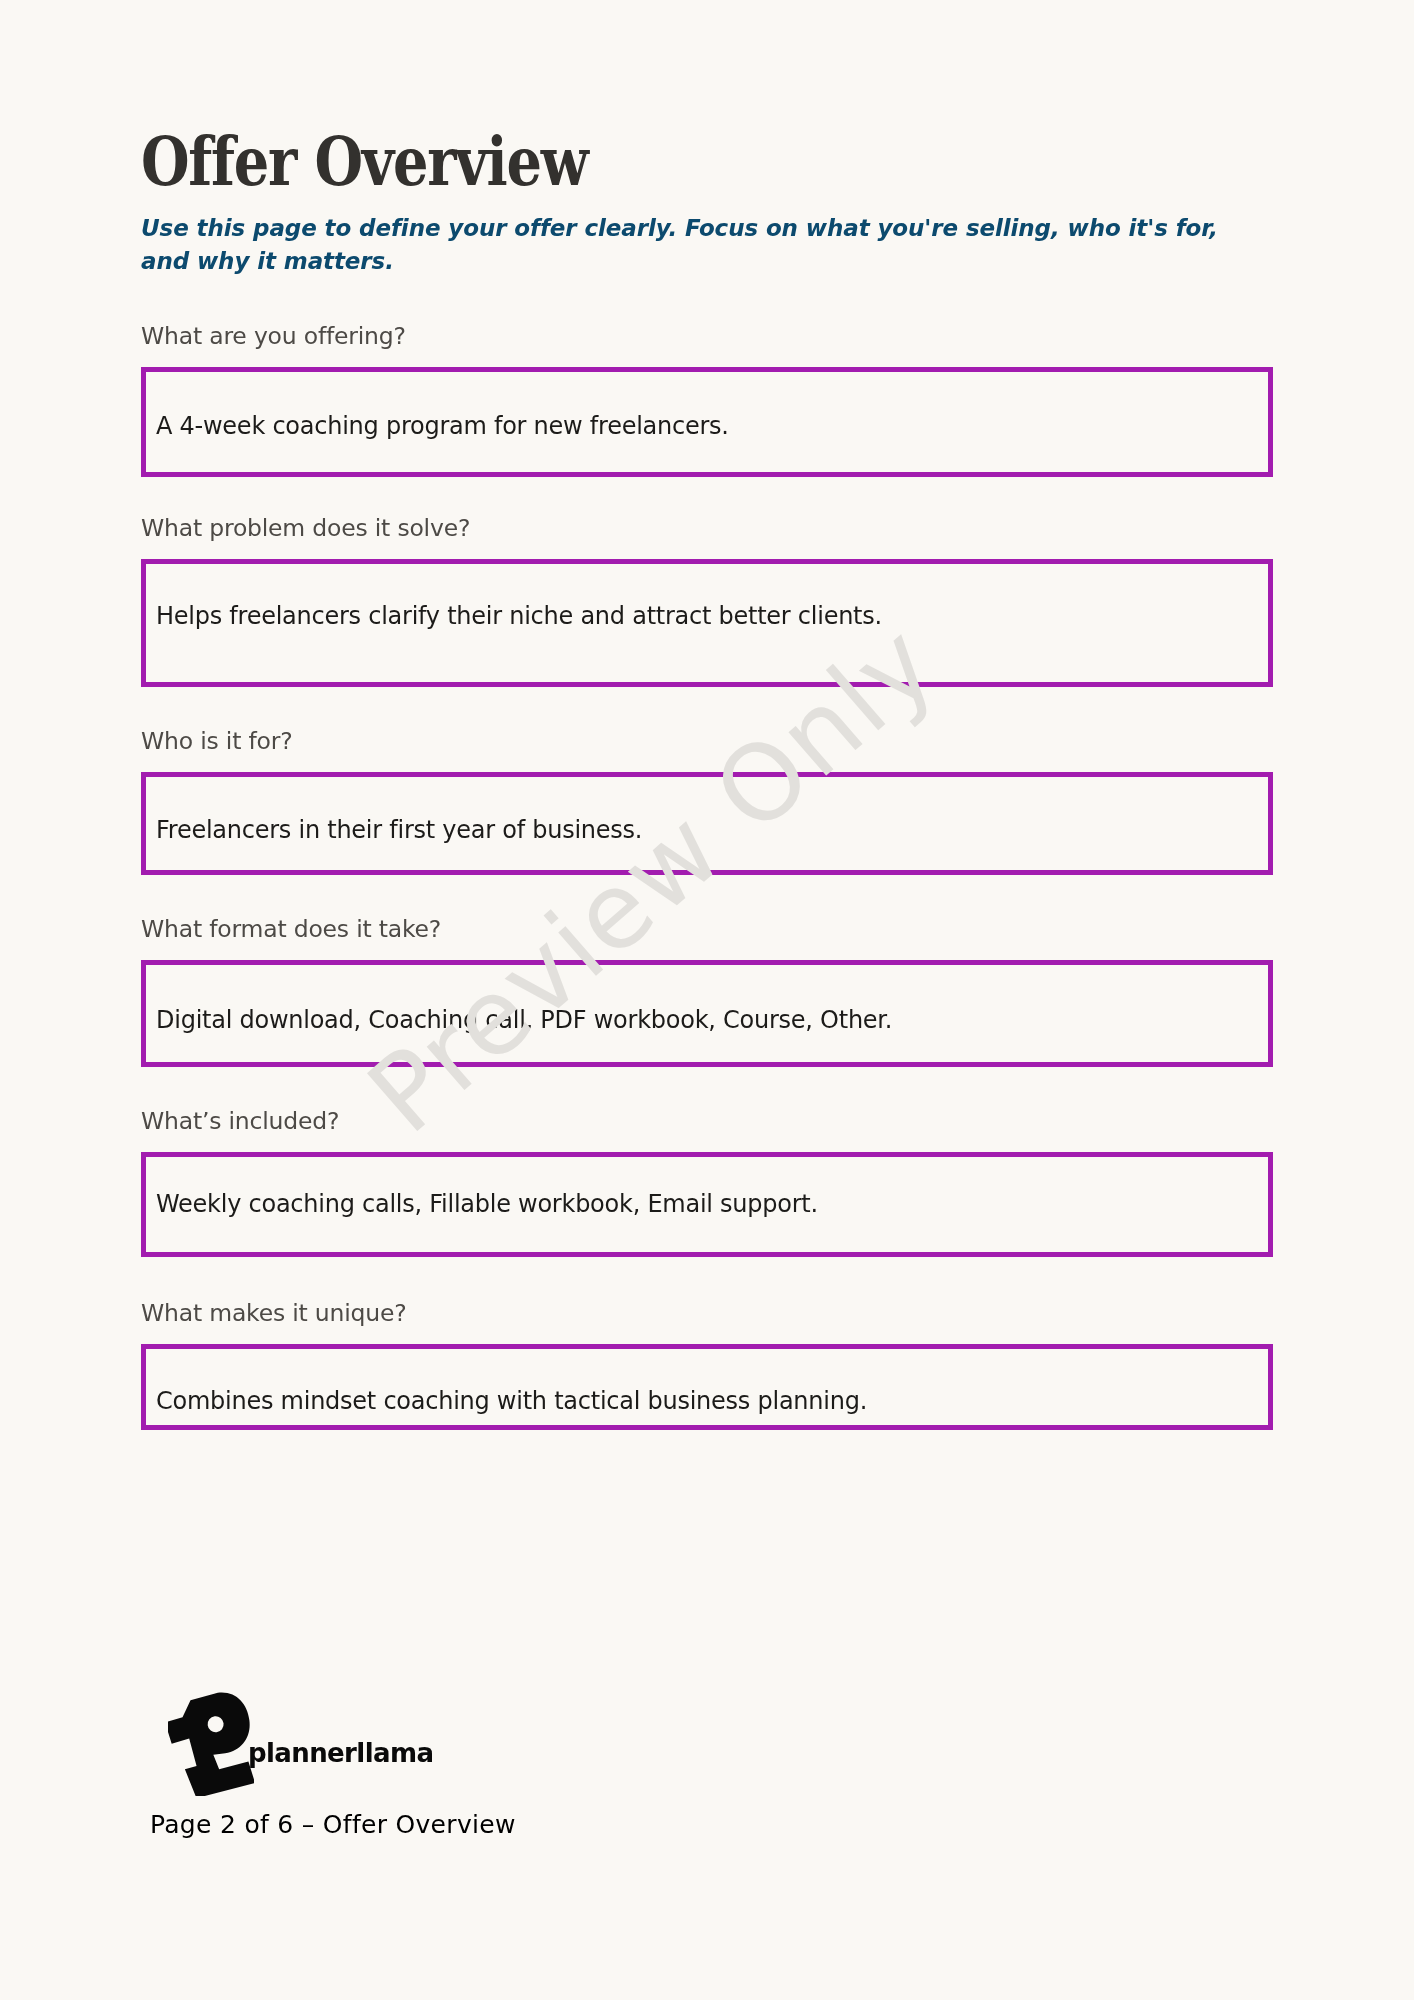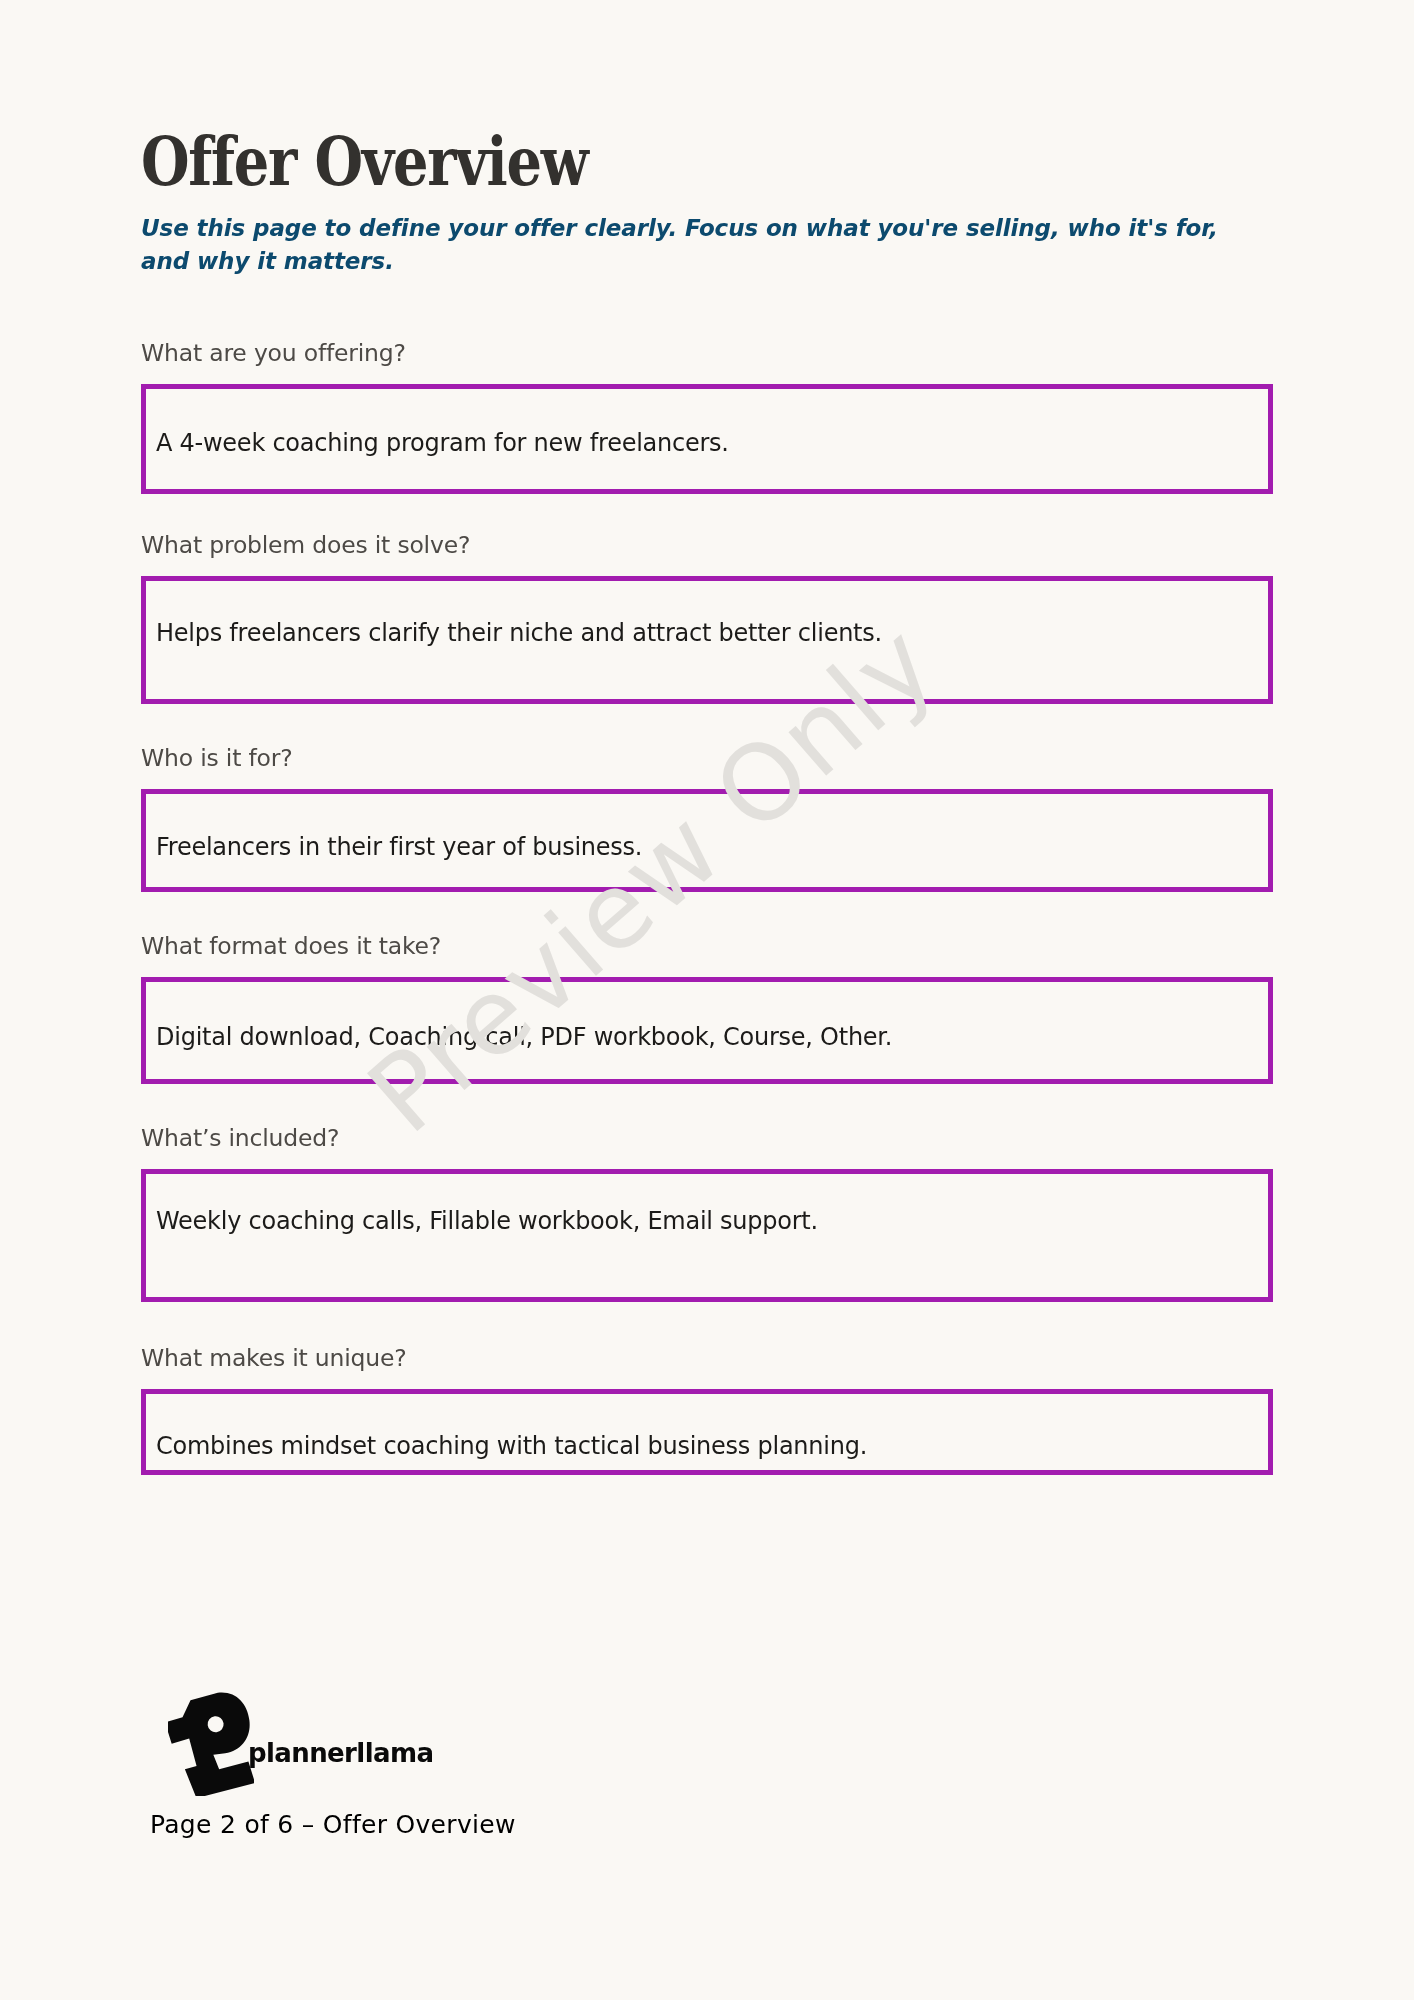--- a/index.html
+++ b/index.html
@@ -72,21 +72,21 @@
     font-size: 23px;
     font-style: italic;
     font-weight: 700;
     line-height: 1.42;
     color: #0c4a6e;
     letter-spacing: -0.1px;
   }
 
   
   .fields {
-    margin-top: 62px;
+    margin-top: 45px;
   }
 
   .field-block {
     margin-bottom: 0;
   }
 
   .field-label {
     font-family: "DejaVu Sans", "Liberation Sans", sans-serif;
     font-size: 23.5px;
     font-weight: 400;
@@ -125,21 +125,21 @@
 
   .fb-2 { padding-top: 40px; }
   .fb-2 .field-box { height: 103px; }
   .fb-2 .field-value { top: 39px; }
 
   .fb-3 { padding-top: 40px; }
   .fb-3 .field-box { height: 107px; }
   .fb-3 .field-value { top: 41px; text-align: center; }
 
   .fb-4 { padding-top: 40px; }
-  .fb-4 .field-box { height: 133px; }
+  .fb-4 .field-box { height: 105px; }
   .fb-4 .field-value { top: 33px; }
 
   .fb-5 { padding-top: 42px; }
   .fb-5 .field-box { height: 86px; padding-left: 40px; }
   .fb-5 .field-value { top: 38px; }
 
   
   .footer {
     position: absolute;
     left: 150px;

